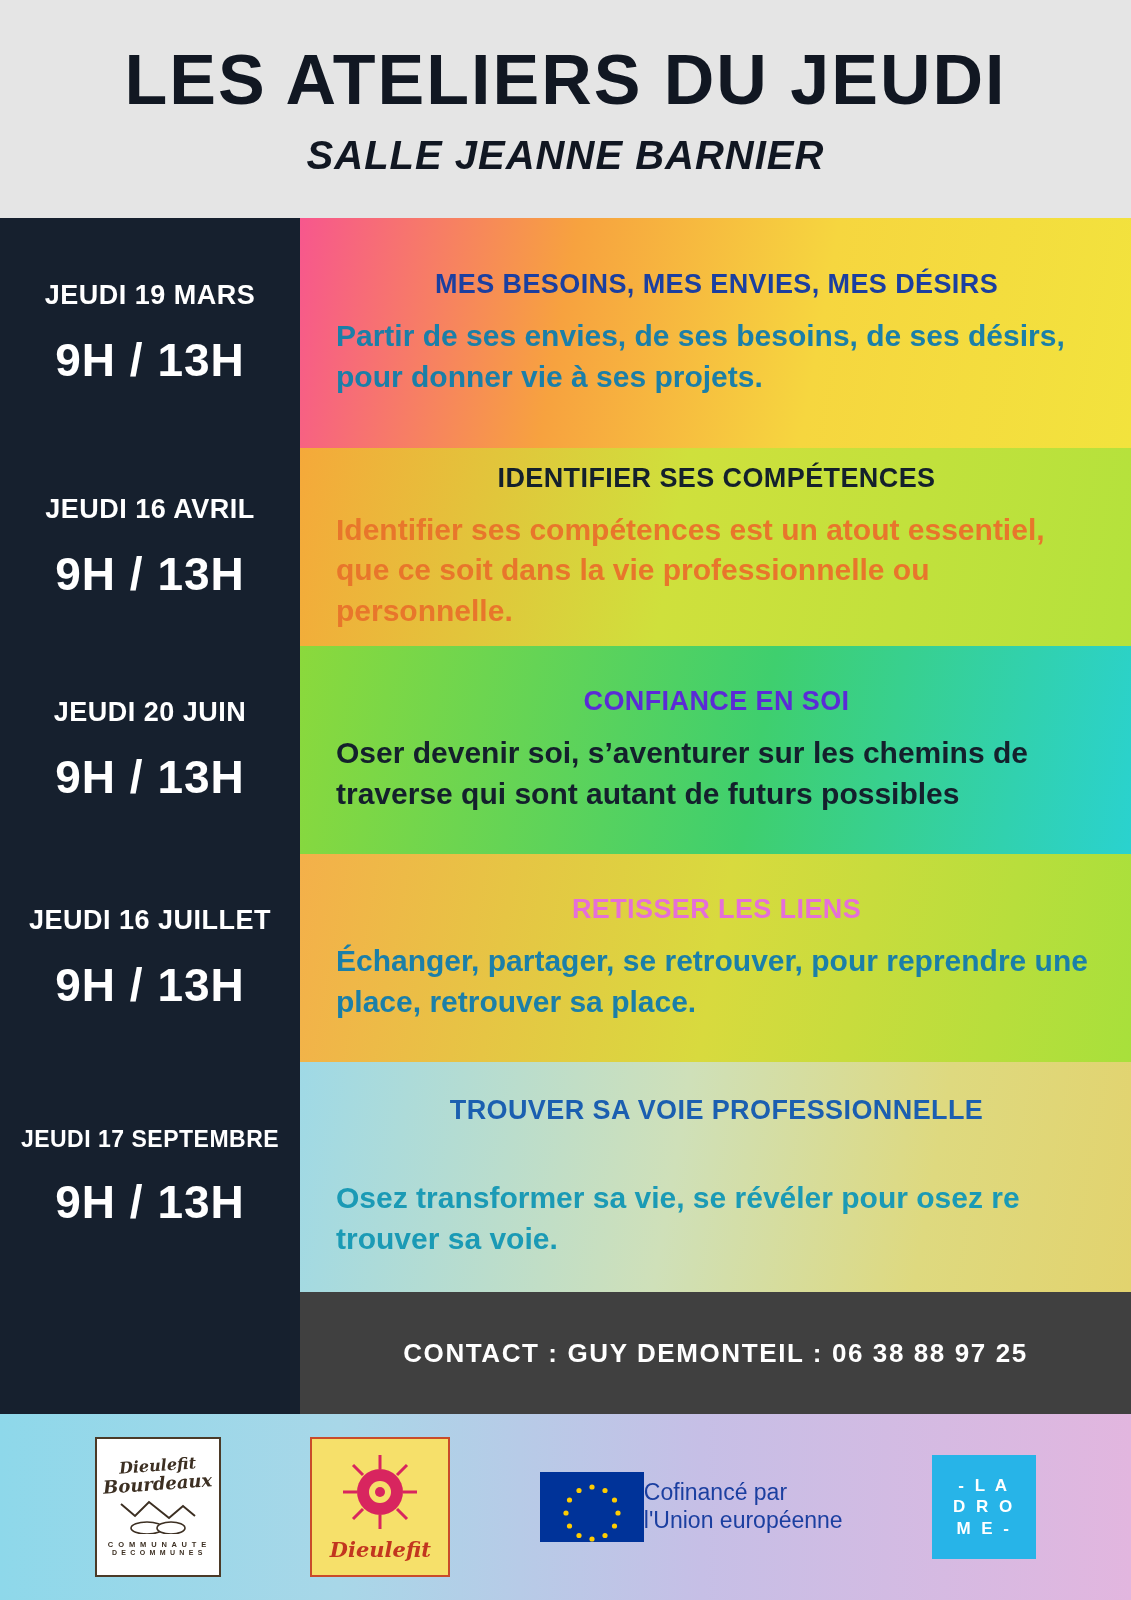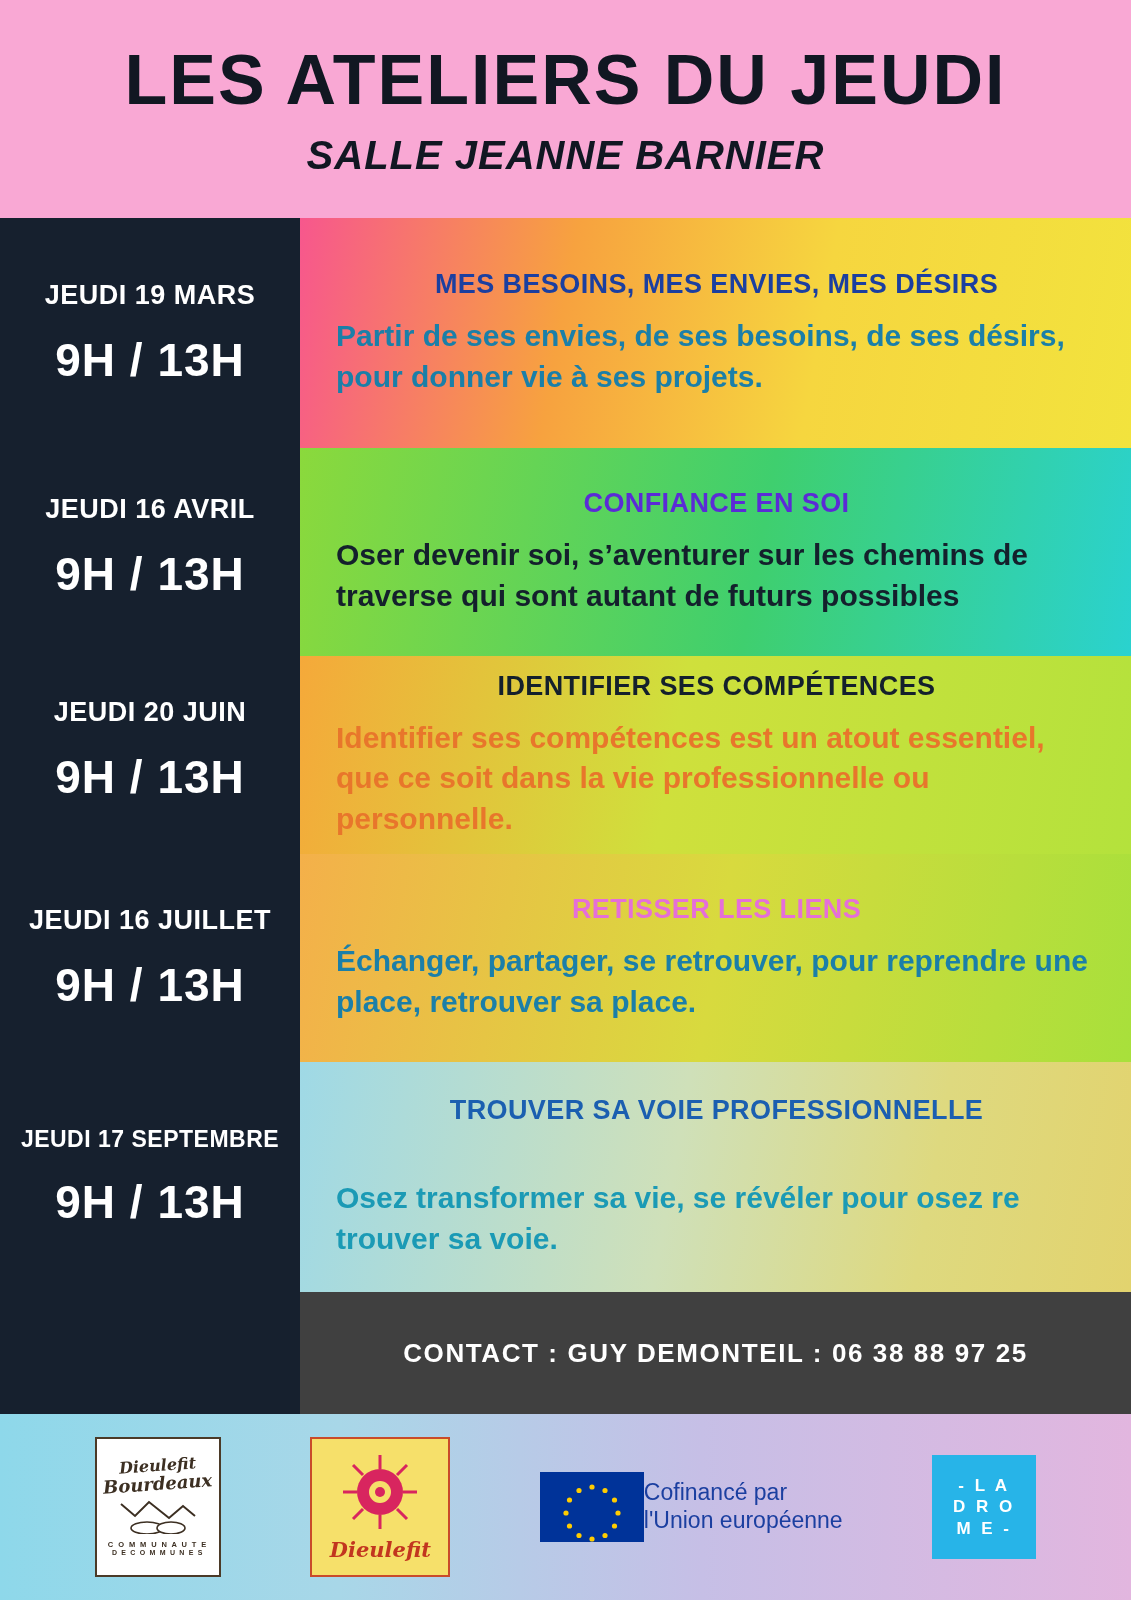--- a/index.html
+++ b/index.html
@@ -15,21 +15,21 @@
     width: 1131px;
     height: 1600px;
     background: #ffffff;
     display: flex;
     flex-direction: column;
   }
 
   
   .header {
     height: 218px;
-    background: #f9a8d4;
+    background: #e5e5e5;
     display: flex;
     flex-direction: column;
     align-items: center;
     justify-content: center;
     padding-top: 4px;
   }
   .header h1 {
     font-size: 70px;
     font-weight: 800;
     letter-spacing: 2px;
@@ -238,27 +238,27 @@
         <div class="hours">9H / 13H</div>
       </div>
       <div style="flex:1 1 auto"></div>
     </div>
 
     <div class="right-col">
       <div class="session sess1" style="height:230px">
         <div class="s-title">MES BESOINS, MES ENVIES, MES DÉSIRS</div>
         <div class="s-desc">Partir de ses envies, de ses besoins, de ses désirs, pour donner vie à ses projets.</div>
       </div>
+      <div class="session sess2" style="height:198px">
+        <div class="s-title">IDENTIFIER SES COMPÉTENCES</div>
+        <div class="s-desc">Identifier ses compétences est un atout essentiel, que ce soit dans la vie professionnelle ou personnelle.</div>
+      </div>
       <div class="session sess3" style="height:208px">
         <div class="s-title">CONFIANCE EN SOI</div>
         <div class="s-desc">Oser devenir soi, s’aventurer sur les chemins de traverse qui sont autant de futurs possibles</div>
-      </div>
-      <div class="session sess2" style="height:198px">
-        <div class="s-title">IDENTIFIER SES COMPÉTENCES</div>
-        <div class="s-desc">Identifier ses compétences est un atout essentiel, que ce soit dans la vie professionnelle ou personnelle.</div>
       </div>
       <div class="session sess4" style="height:208px">
         <div class="s-title">RETISSER LES LIENS</div>
         <div class="s-desc">Échanger, partager, se retrouver, pour reprendre une place, retrouver sa place.</div>
       </div>
       <div class="session sess5" style="height:230px">
         <div class="s-title">TROUVER SA VOIE PROFESSIONNELLE</div>
         <div class="s-desc">Osez transformer sa vie, se révéler pour osez re trouver sa voie.</div>
       </div>
       <div class="contact-band" style="flex:1 1 auto">

